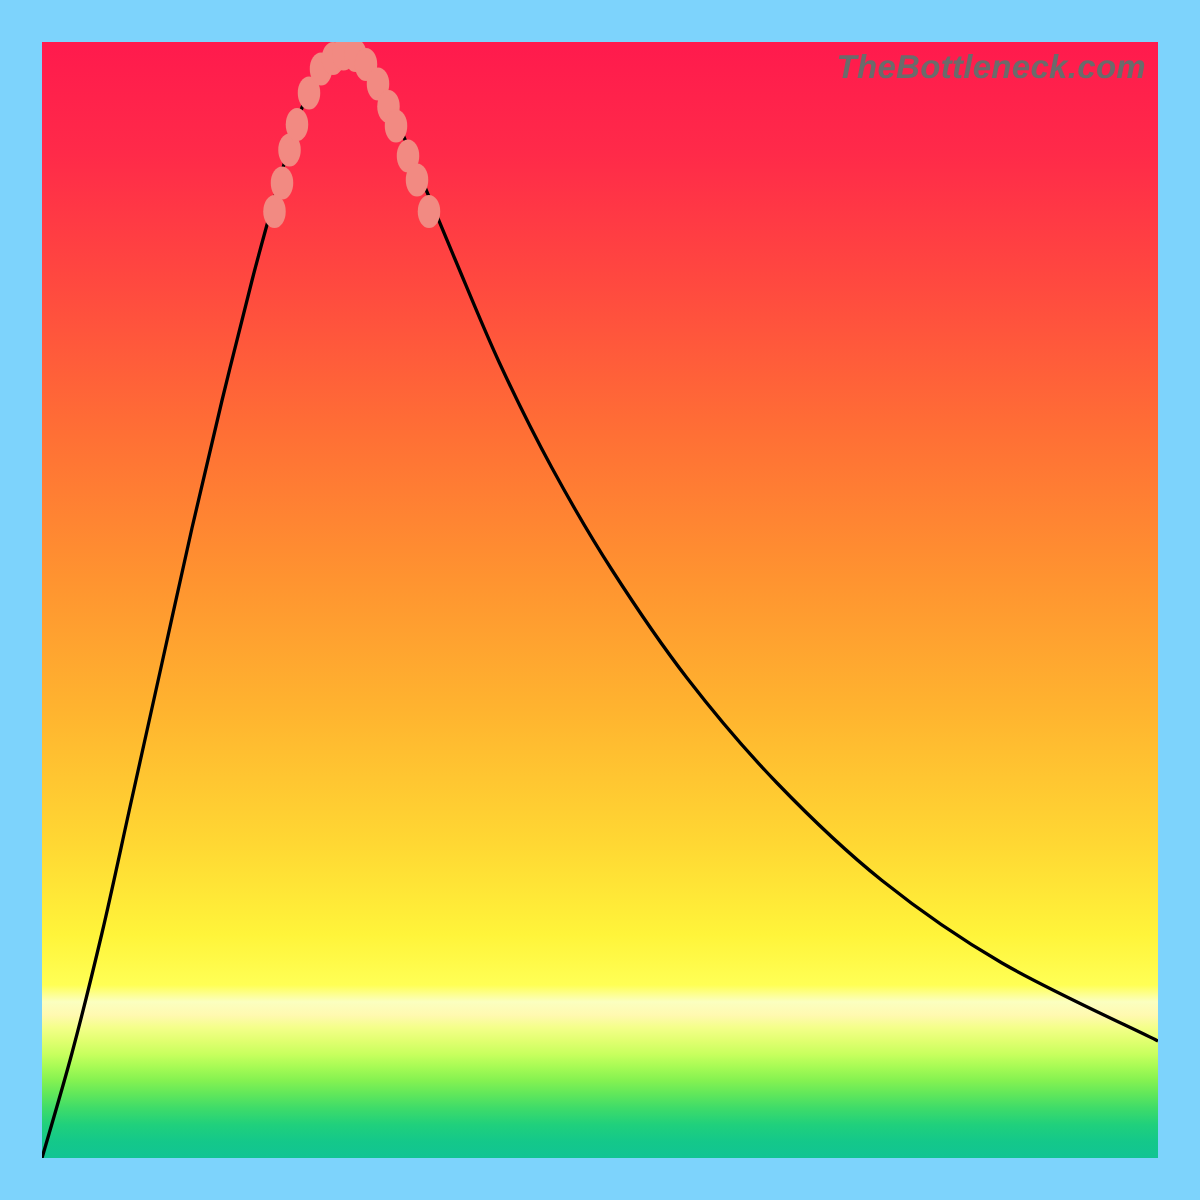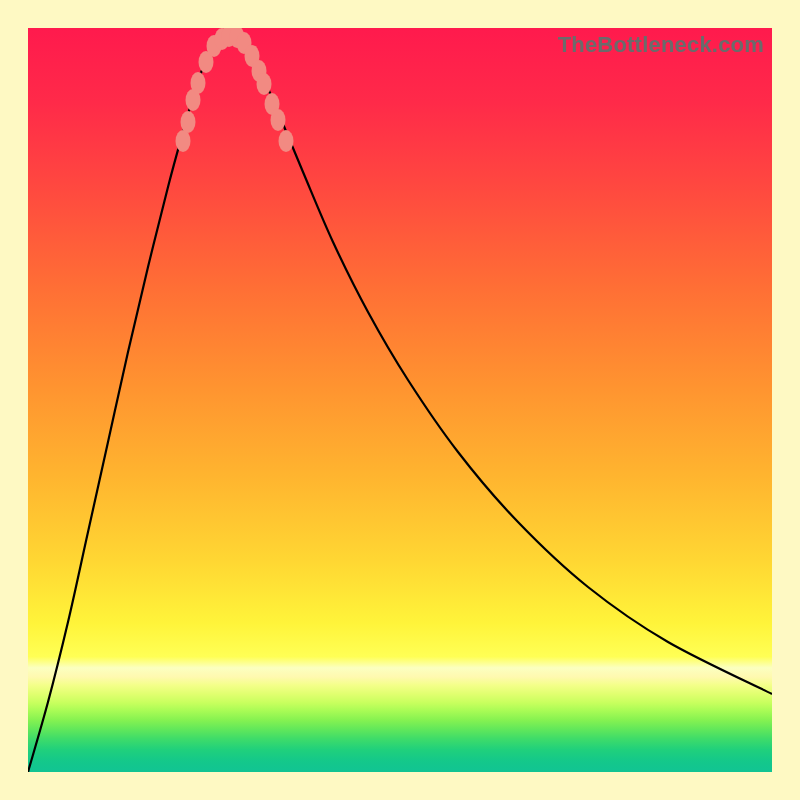--- a/index.html
+++ b/index.html
@@ -9,21 +9,22 @@
     height: 800px;
     background: #000;
     overflow: hidden;
   }
   .frame {
     position: absolute;
     left: 0;
     top: 0;
     width: 800px;
     height: 800px;
-    background: #fef9c3;
+    background: #7dd3fc;
+    font-style: italic;
   }
   .plot {
     position: absolute;
     left: 28px;
     top: 28px;
     width: 744px;
     height: 744px;
     overflow: hidden;
   }
   .watermark {

